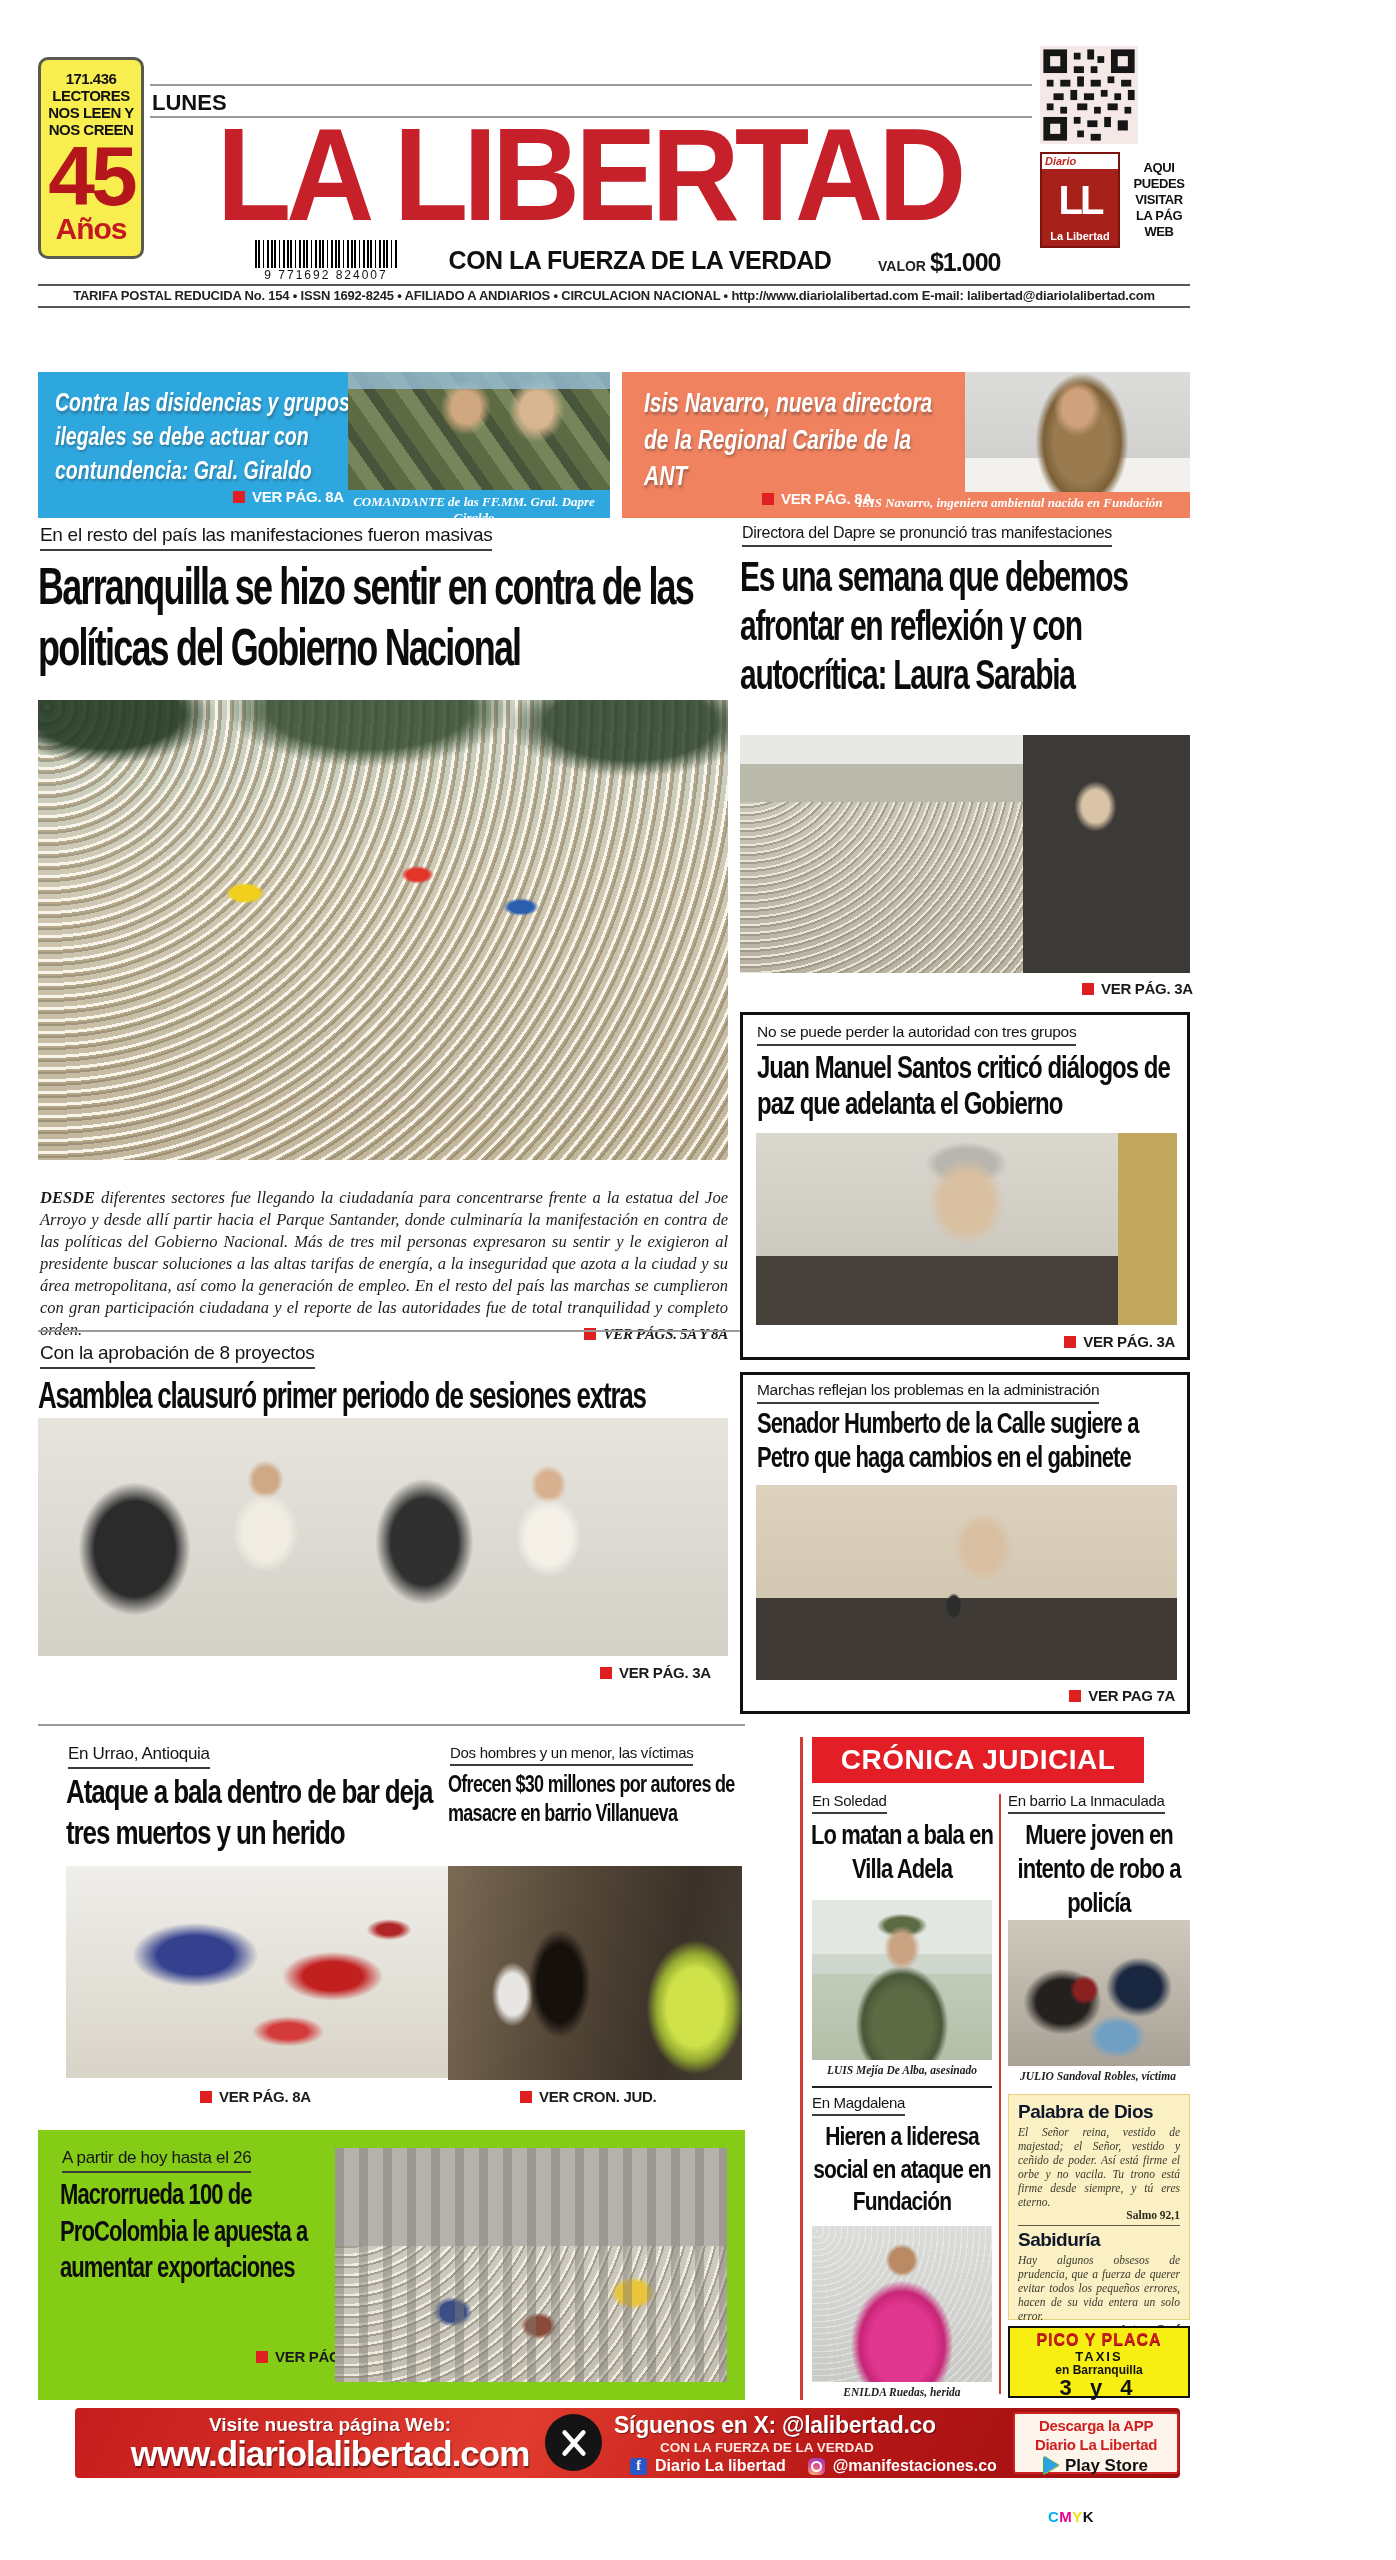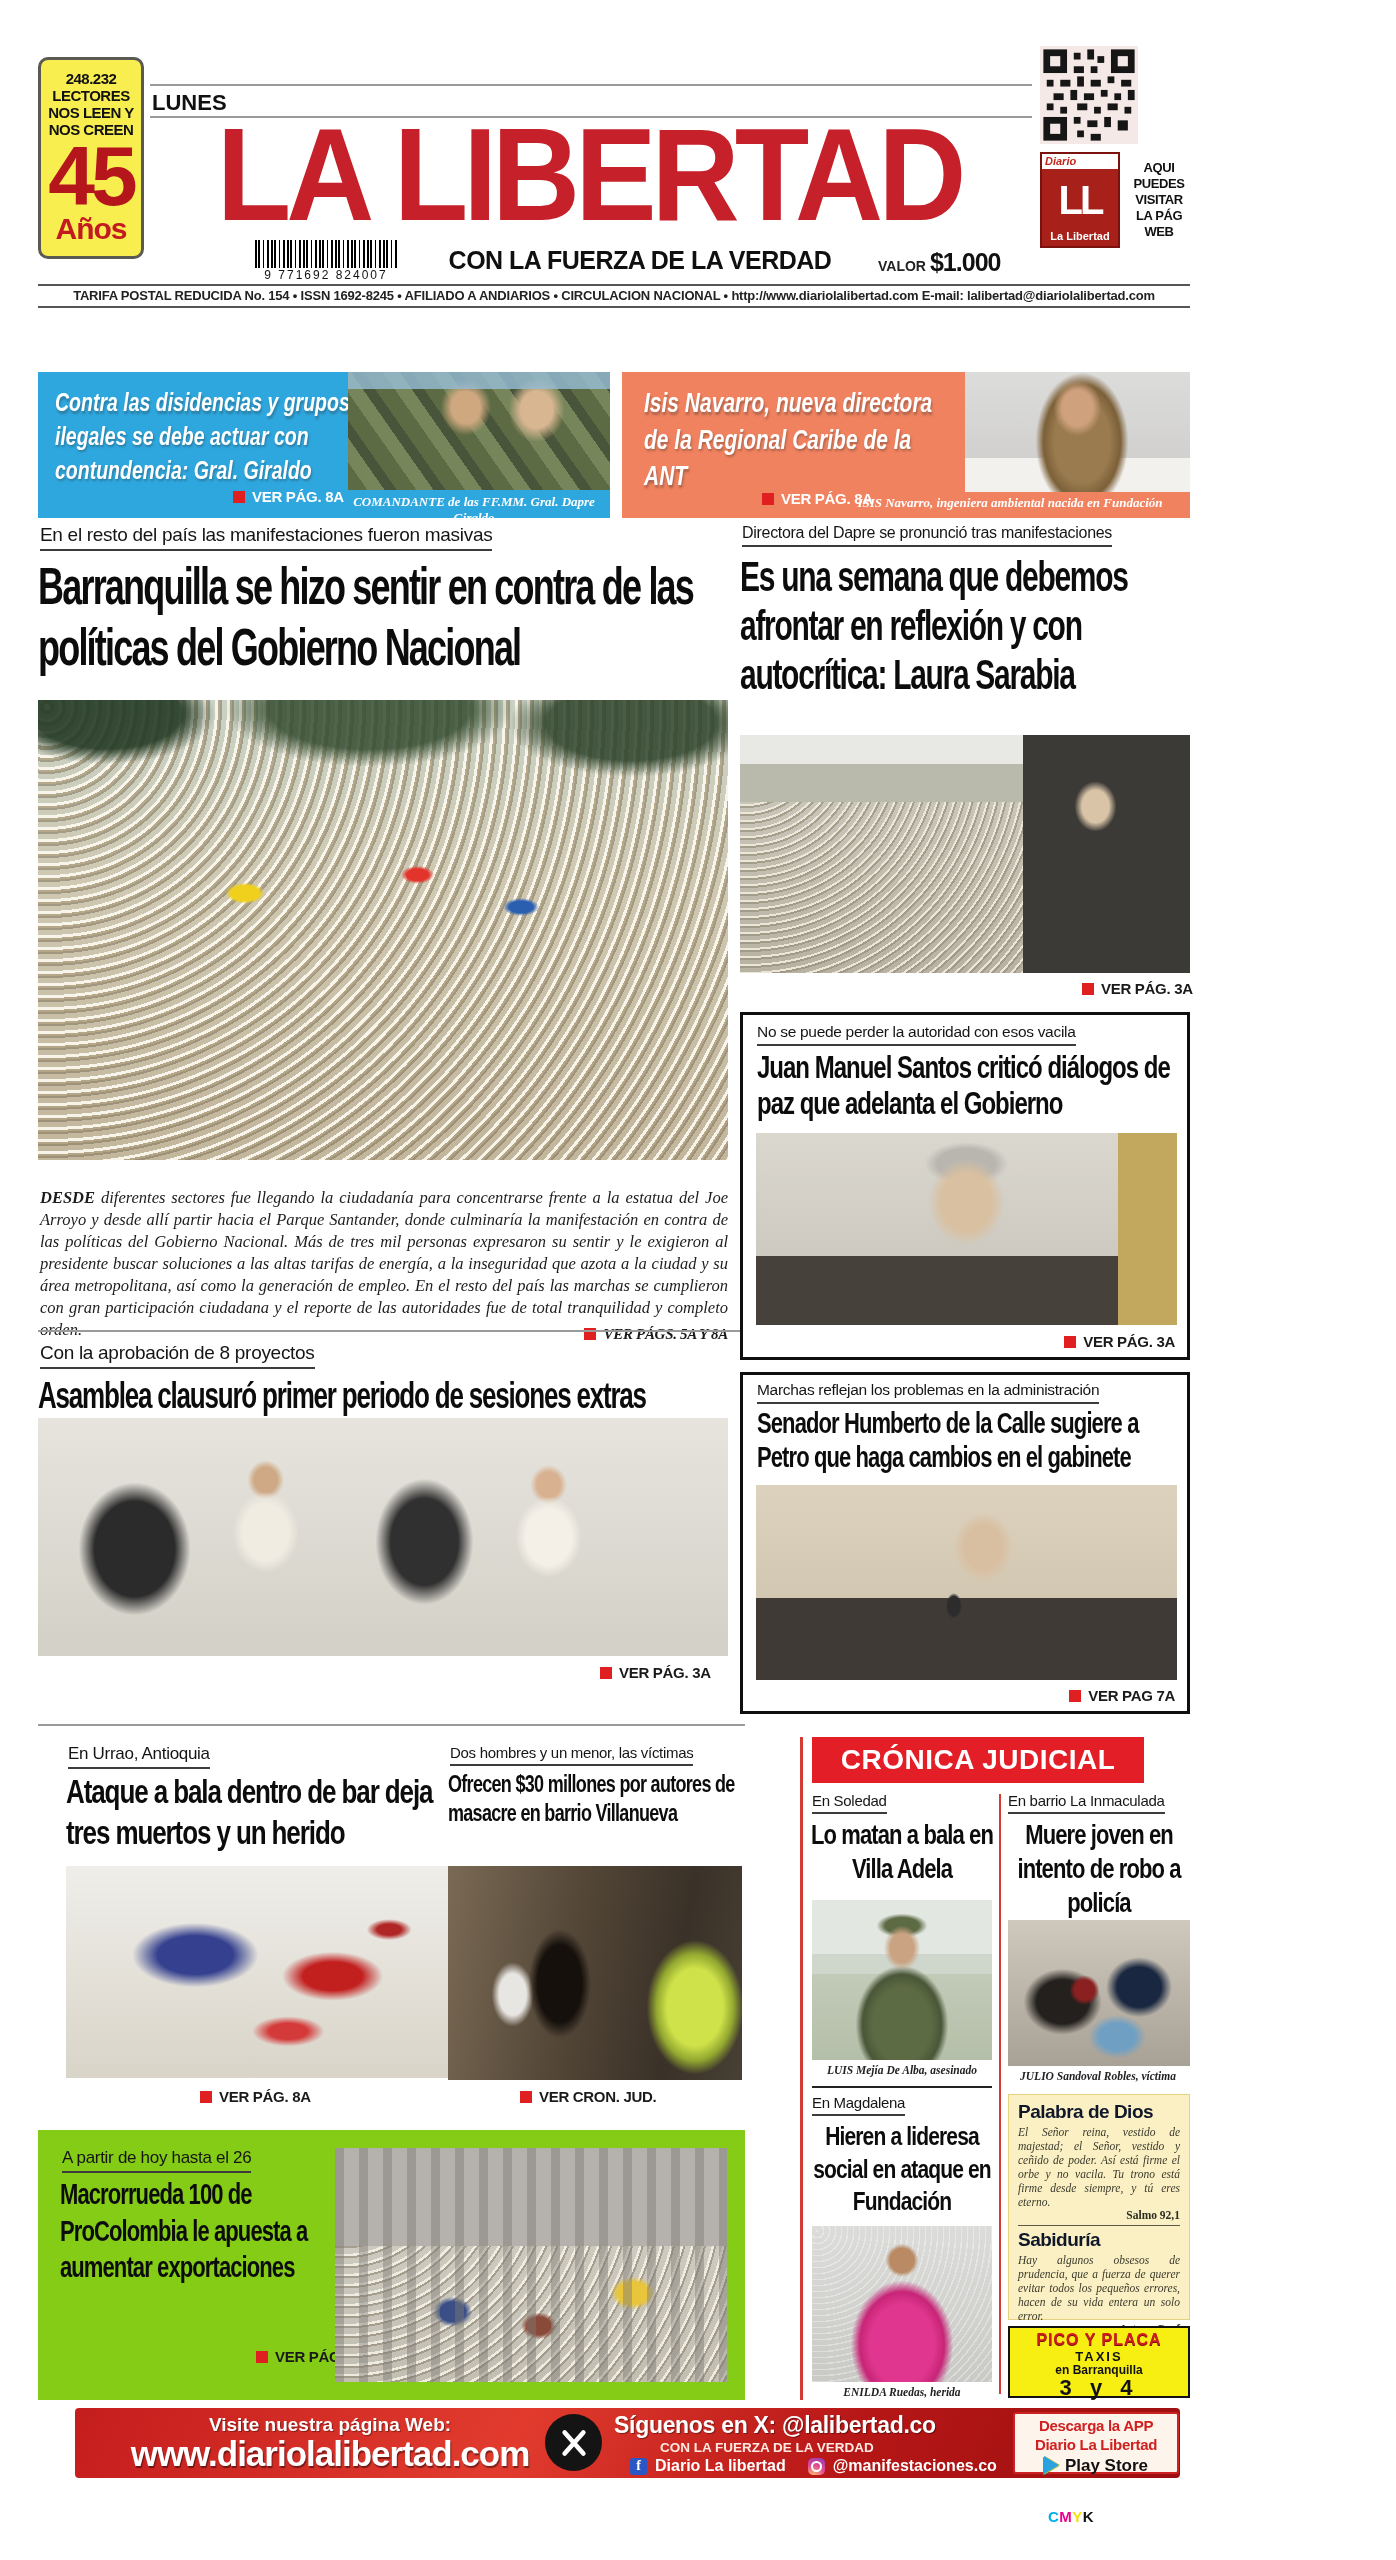--- a/index.html
+++ b/index.html
@@ -184,21 +184,21 @@
   .app-store{font-size:17px;font-weight:900;color:#111;}
   .cmyk{position:absolute;left:1048px;top:2508px;font-size:15px;font-weight:900;letter-spacing:.5px;}
   .cmyk .c{color:#00aeef}.cmyk .m{color:#ec008c}.cmyk .y{color:#f7e017}.cmyk .k{color:#111}
 </style>
 </head>
 <body>
 
 <div id="page">
 
   <div class="badge">
-    <div class="b-line">248.232 LECTORES</div>
+    <div class="b-line">171.436 LECTORES</div>
     <div class="b-line">NOS LEEN Y</div>
     <div class="b-line">NOS CREEN</div>
     <div class="b-big">45</div>
     <div class="b-years">Años</div>
   </div>
 
   <div class="rule" style="left:150px;top:84px;width:882px;"></div>
   <div class="dateline">
     <span class="dl-day">LUNES</span>
   </div>
@@ -319,21 +319,21 @@
   </div>
   <div class="hl sy14" style="left:740px;top:552px;width:450px;font-size:30px;line-height:35px;letter-spacing:-1.3px;">Es una semana que debemos afrontar en reflexión y con autocrítica: Laura Sarabia</div>
   <div class="photo ph-sarabia" style="left:740px;top:735px;width:450px;height:238px;"></div>
   <div class="pageref" style="left:1082px;top:980px;">
     <span class="sq"></span>
     <span>VER PÁG. 3A</span>
   </div>
 
   <div class="story-box" style="left:740px;top:1012px;width:450px;height:348px;">
     <div class="kicker" style="left:14px;top:8px;font-size:15.5px;">
-      <span>No se puede perder la autoridad con esos vacila</span>
+      <span>No se puede perder la autoridad con tres grupos</span>
     </div>
     <div class="hl sy13" style="left:14px;top:34px;width:422px;font-size:24px;line-height:28px;letter-spacing:-1px;">Juan Manuel Santos criticó diálogos de paz que adelanta el Gobierno</div>
     <div class="photo ph-santos" style="left:13px;top:118px;width:421px;height:192px;"></div>
     <div class="pageref" style="right:12px;top:318px;">
       <span class="sq"></span>
       <span>VER PÁG. 3A</span>
     </div>
   </div>
 
   <div class="story-box" style="left:740px;top:1372px;width:450px;height:342px;">

